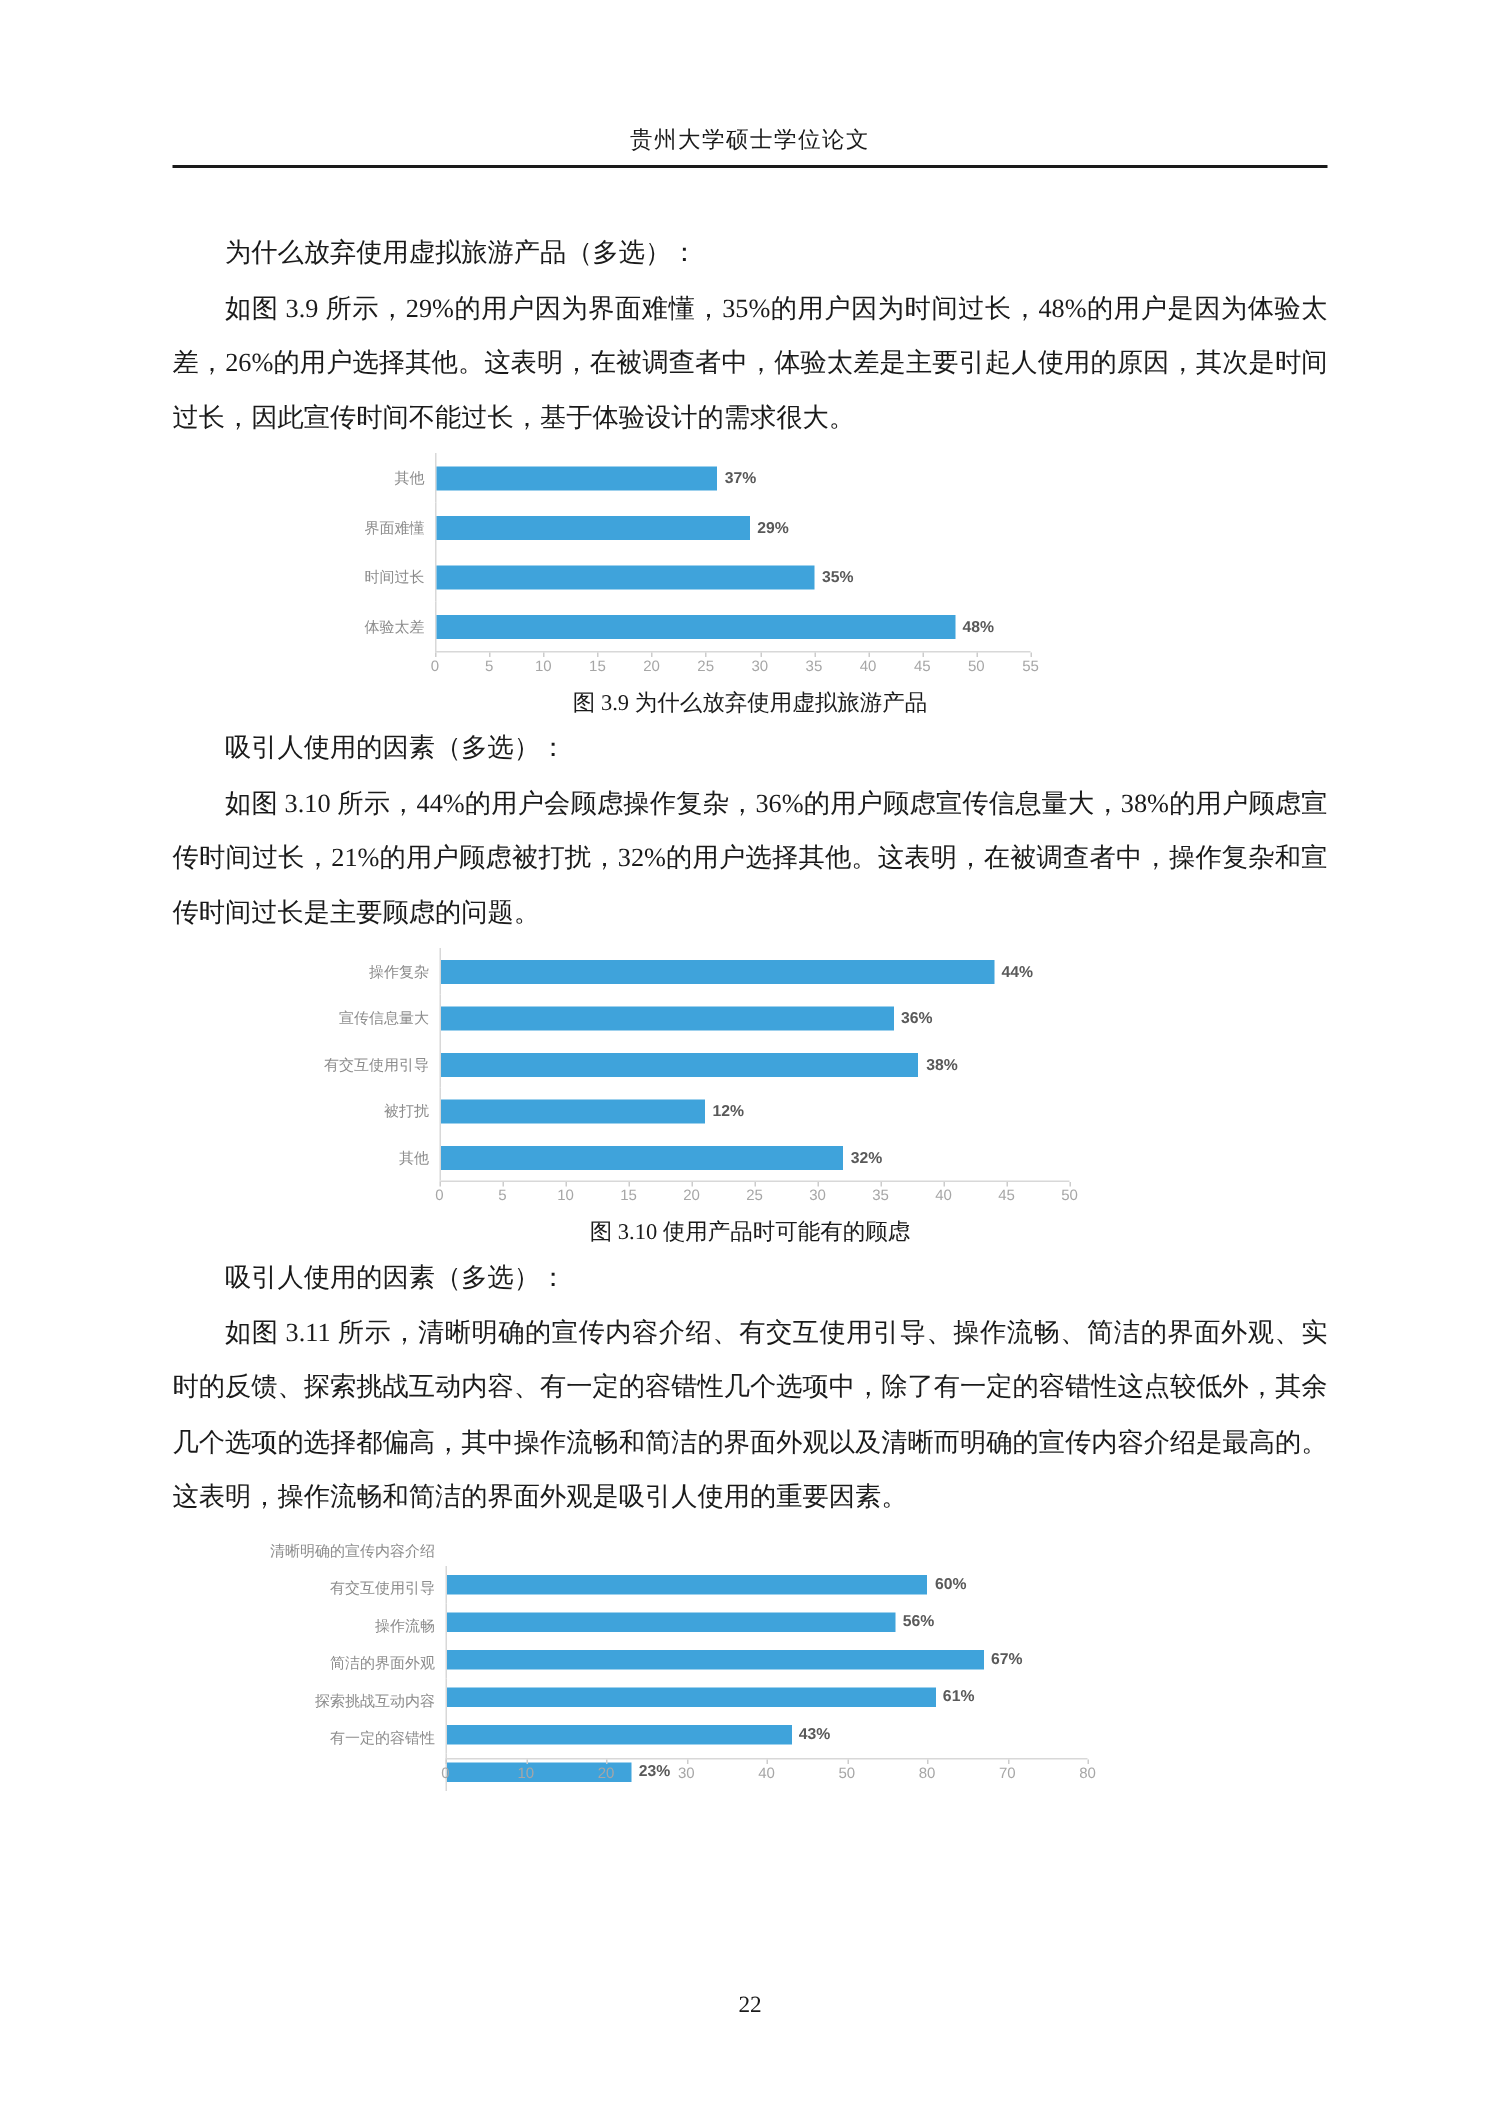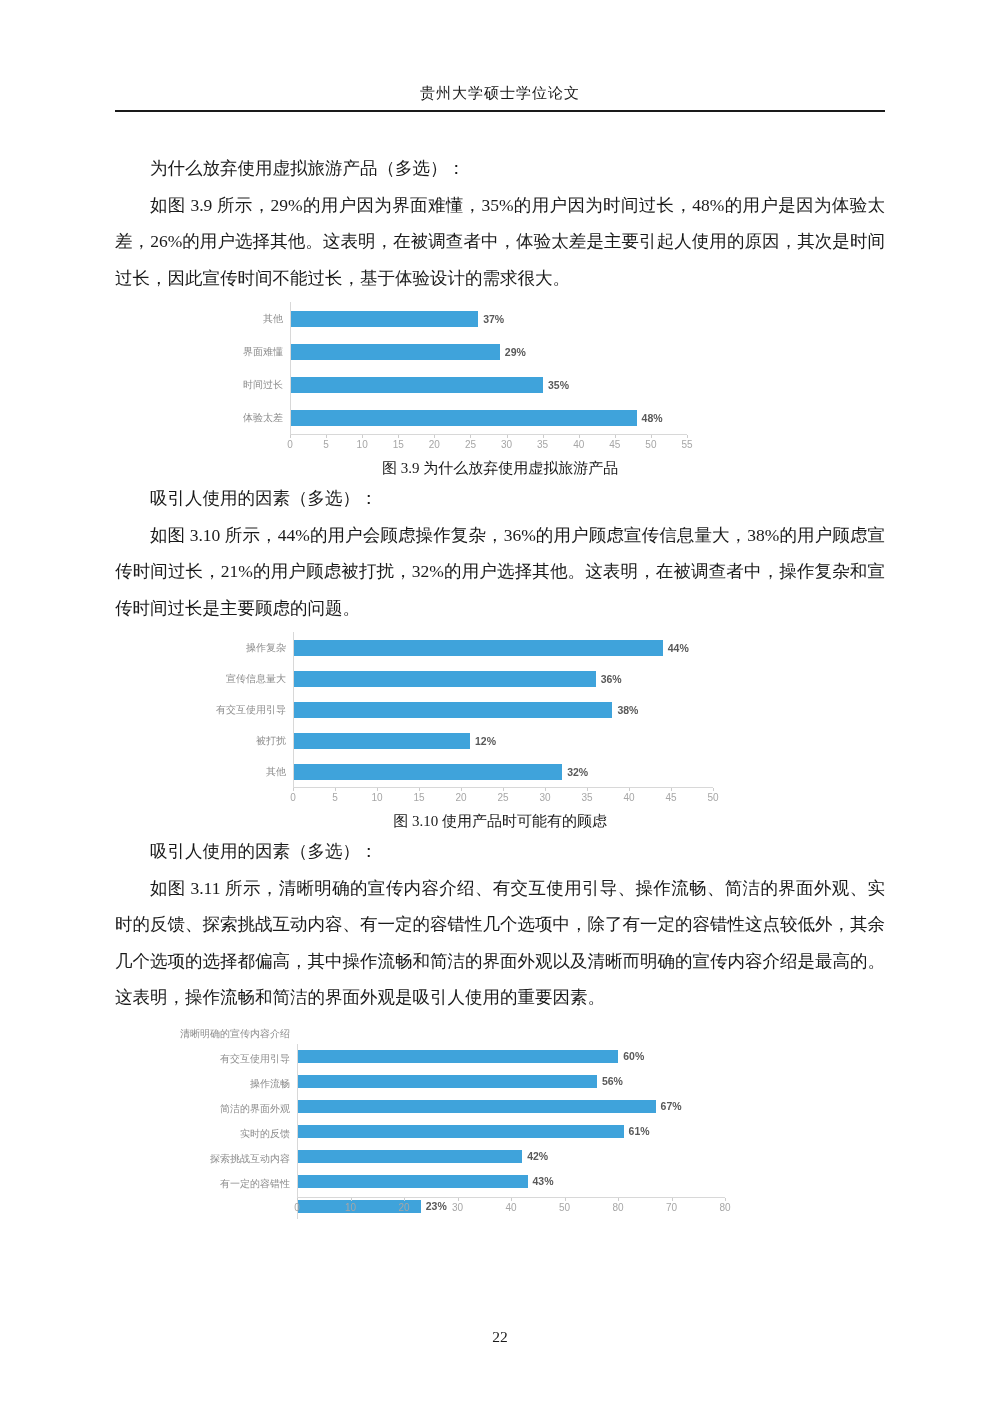--- a/index.html
+++ b/index.html
@@ -217,27 +217,20 @@
           </div>
         </div>
         <div class="crow">
           <div class="clabel">简洁的界面外观</div>
           <div class="ctrack">
             <div class="cbar" style="width: 76.25%; background: rgb(63, 163, 219);"></div>
             <div class="cval">61%</div>
           </div>
         </div>
         <div class="crow">
-          <div class="clabel">实时的反馈</div>
-          <div class="ctrack">
-            <div class="cbar" style="width: 52.5%; background: rgb(63, 163, 219);"></div>
-            <div class="cval">42%</div>
-          </div>
-        </div>
-        <div class="crow">
           <div class="clabel">探索挑战互动内容</div>
           <div class="ctrack">
             <div class="cbar" style="width: 53.75%; background: rgb(63, 163, 219);"></div>
             <div class="cval">43%</div>
           </div>
         </div>
         <div class="crow">
           <div class="clabel">有一定的容错性</div>
           <div class="ctrack">
             <div class="cbar" style="width: 28.75%; background: rgb(63, 163, 219);"></div>

